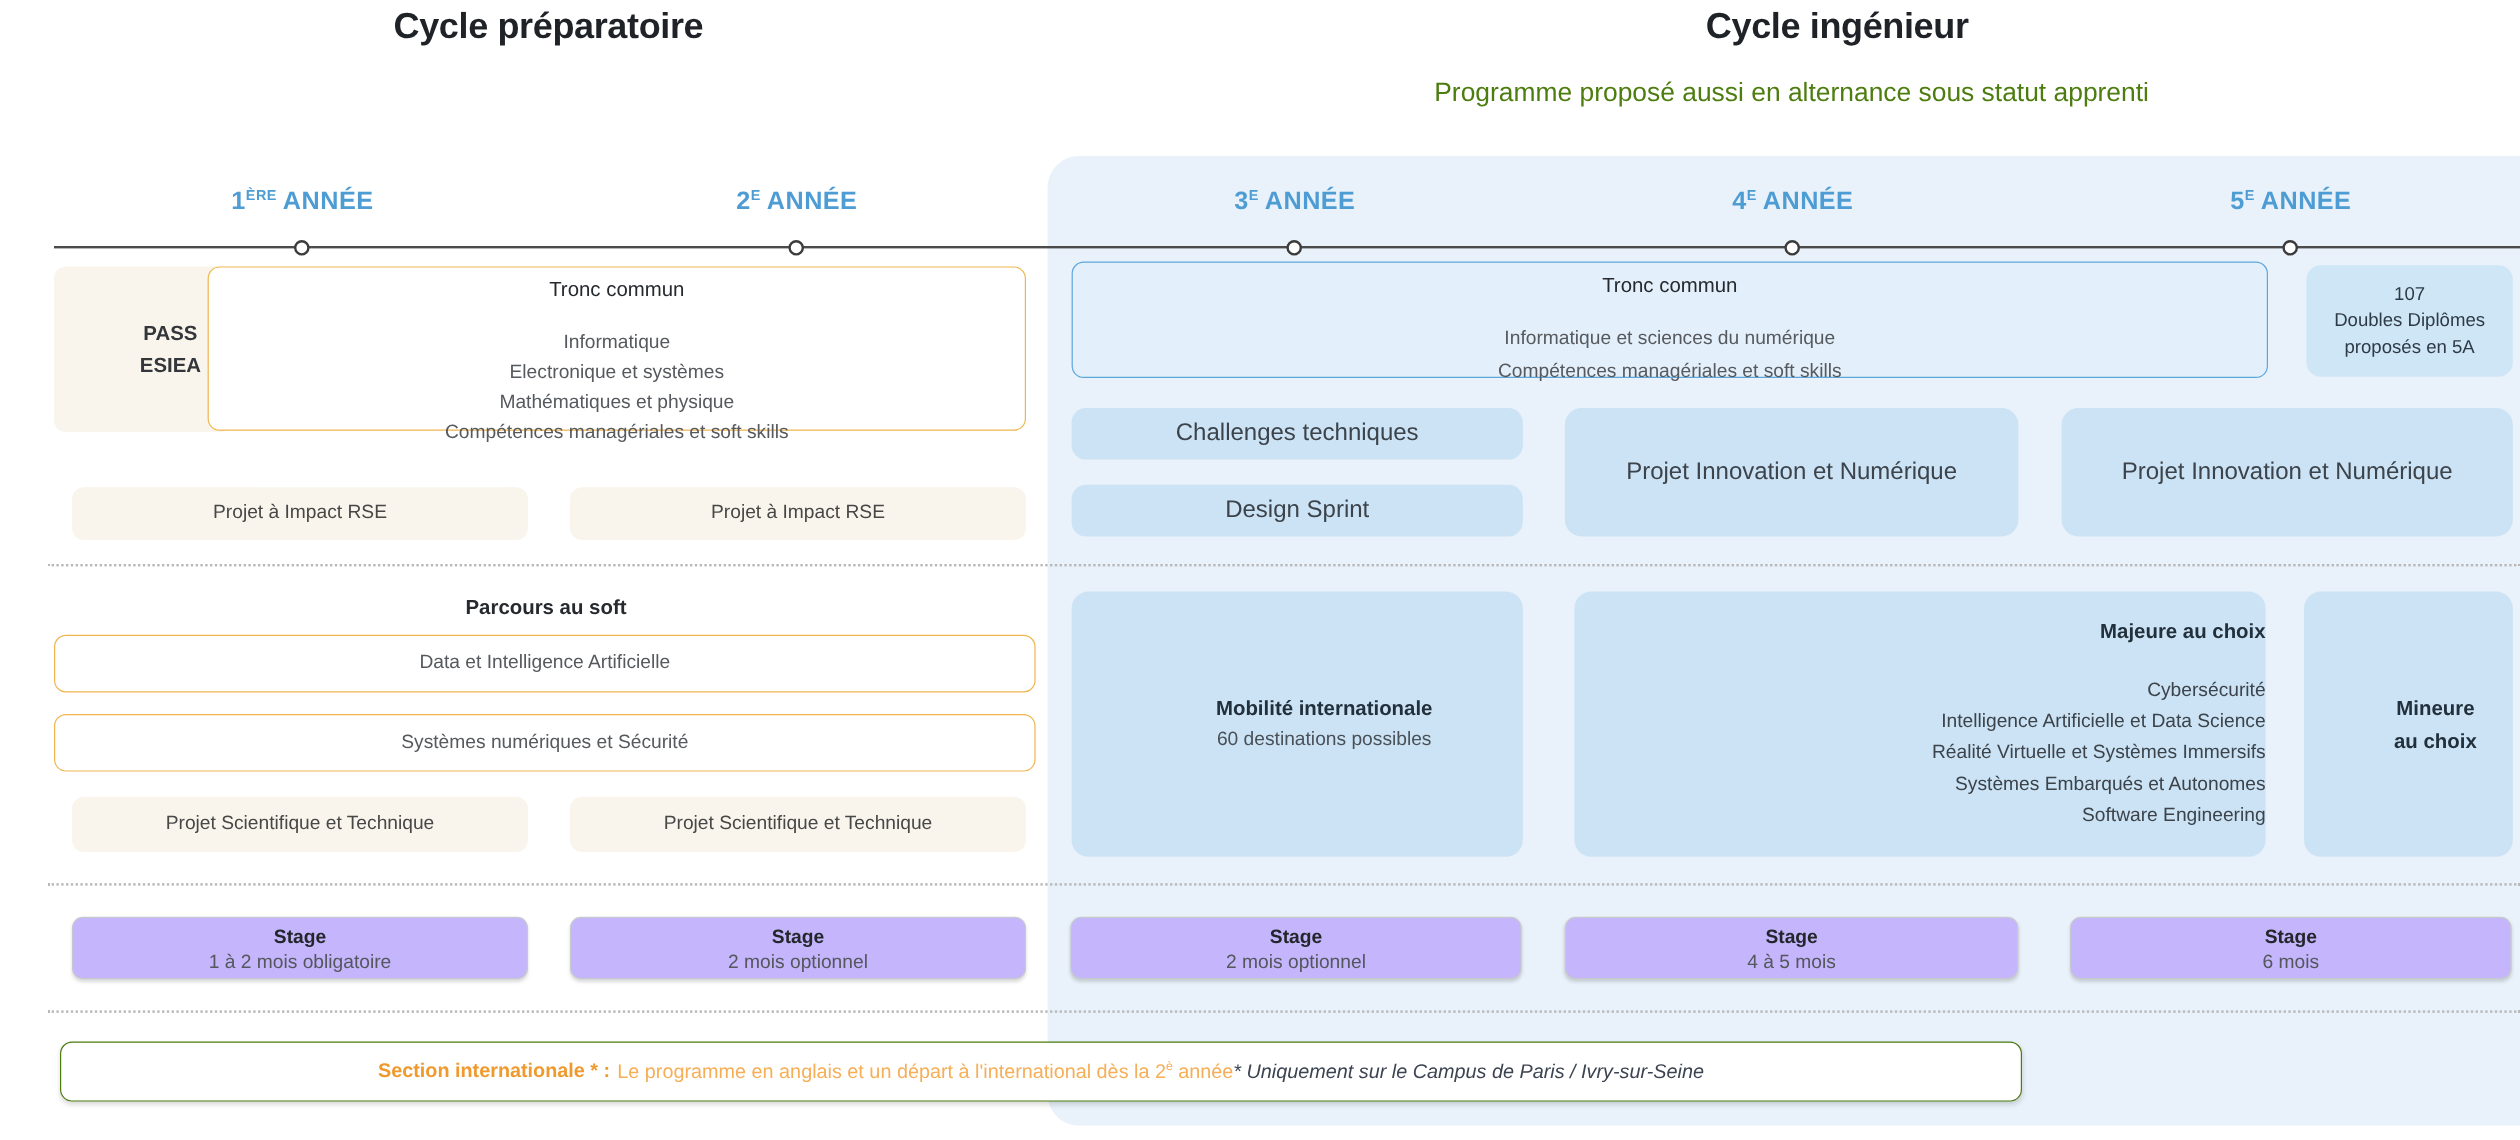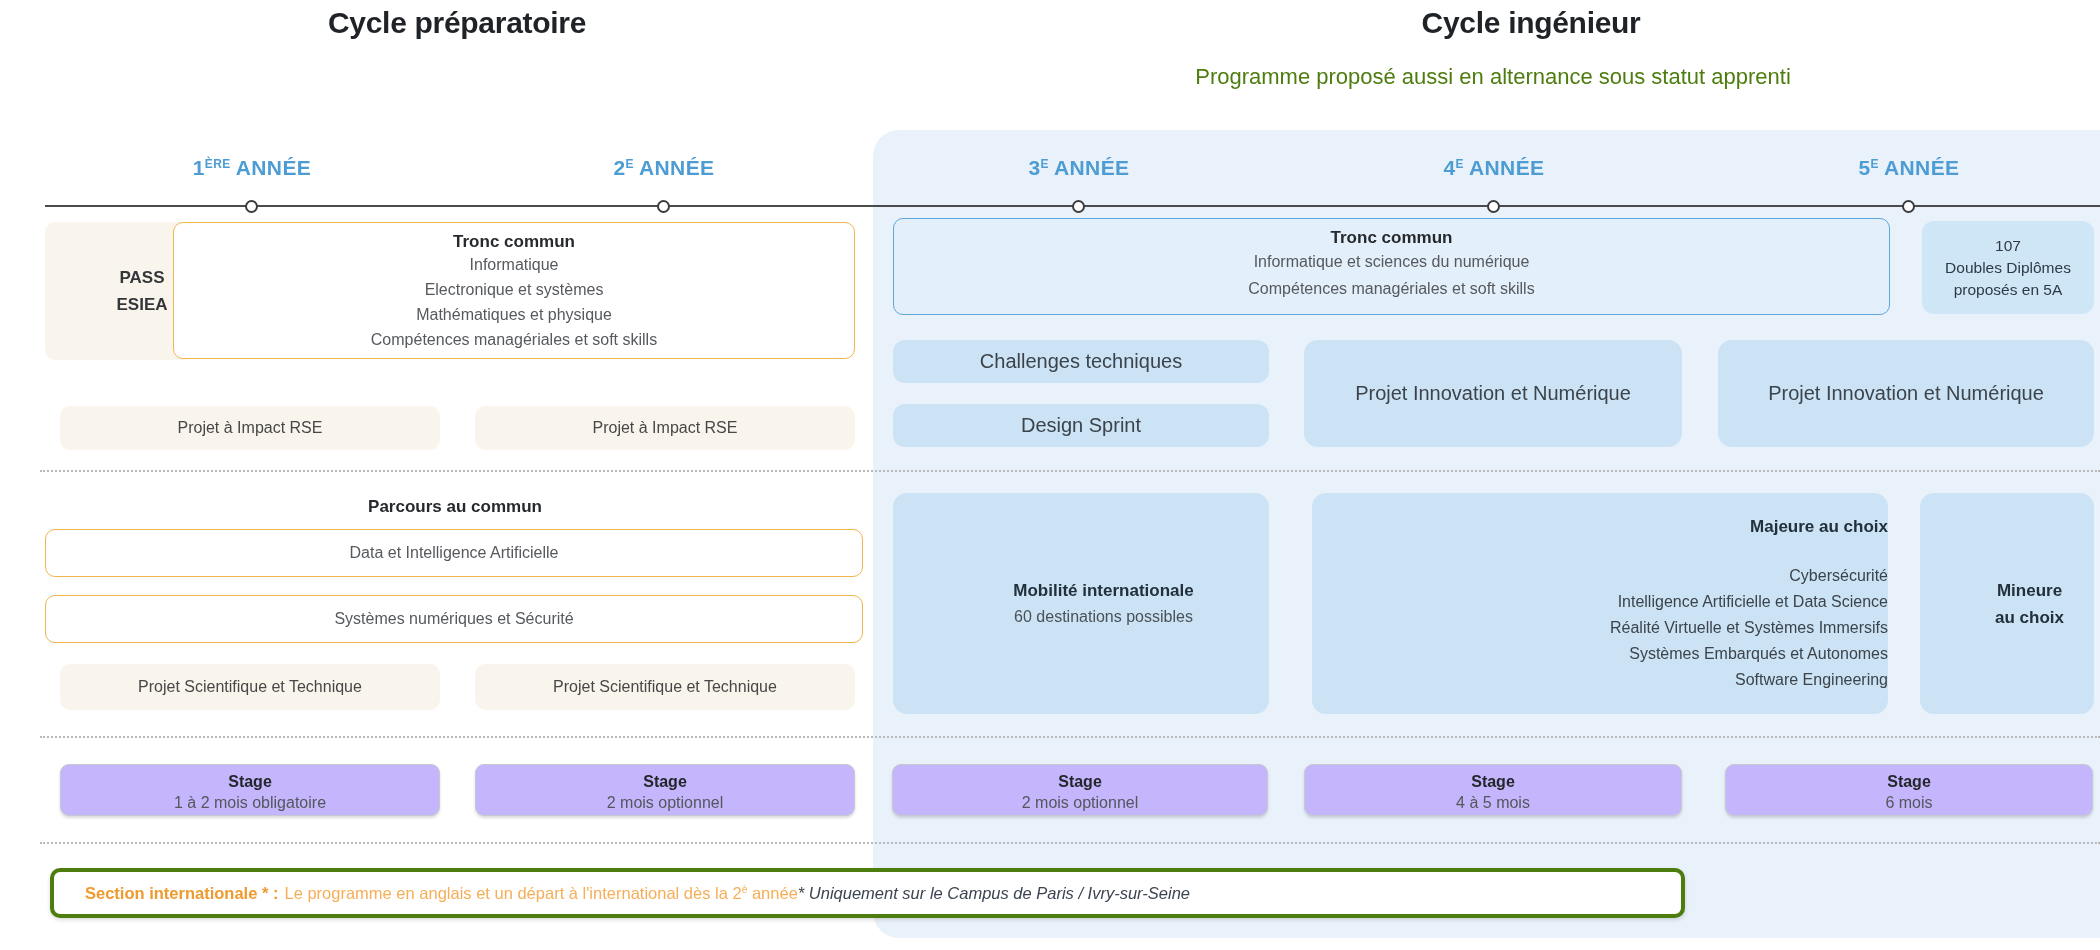--- a/index.html
+++ b/index.html
@@ -17,39 +17,39 @@
   .year-label .word{margin-left:5px;}
 
   .tl-line{border-top:2px solid #4b4b4b;height:0;}
   .tl-dot{width:9px;height:9px;background:#fff;border:2px solid #3c3c3c;border-radius:50%;}
 
   .beige-box{background:#faf5ec;border-radius:10px;display:flex;align-items:center;justify-content:center;color:#474747;font-size:16px;text-align:center;}
   .orange-box{background:#fff;border:1.5px solid #f0b54d;border-radius:10px;box-sizing:border-box;}
   .center-line{display:flex;align-items:center;justify-content:center;color:#56595d;font-size:16px;text-align:center;}
 
   .tronc{box-sizing:border-box;text-align:center;}
-  .tronc .t-title{font-weight:700;color:#26292d;font-size:17px;margin-bottom:0;}
+  .tronc .t-title{font-weight:400;color:#26292d;font-size:17px;margin-bottom:21px;}
   .tronc .t-item{color:#56595d;font-size:16px;line-height:25px;}
 
   .blue-tronc{background:#e3effa;border:1.5px solid #5ea7db;border-radius:10px;box-sizing:border-box;text-align:center;}
   .blue-tronc .t-item{line-height:27px;}
 
   .blue-box{background:#cbe3f4;border-radius:12px;display:flex;align-items:center;justify-content:center;color:#3c434b;font-size:20px;text-align:center;}
   .blue-big{background:#cbe3f4;border-radius:14px;box-sizing:border-box;text-align:center;color:#3c434b;}
   .bold-dark{font-weight:700;color:#22303c;}
 
   .box-107{background:#cfe6f6;border-radius:12px;display:flex;flex-direction:column;align-items:center;justify-content:center;font-weight:400;color:#2e3a46;font-size:15.5px;line-height:22px;text-align:center;}
 
   .dotted{border-top:2px dotted #b8b8b8;height:0;}
 
   .stage-box{background:#c4b5fd;border:1px solid #c6c9cd;border-radius:9px;box-shadow:0 2px 3px rgba(0,0,0,.15);box-sizing:border-box;text-align:center;padding-top:6px;}
   .stage-box .s-title{font-weight:700;font-size:16px;color:#23262a;line-height:21px;}
   .stage-box .s-detail{font-size:16px;color:#54575b;line-height:21px;}
 
-  .footer-box{background:#fff;border:4px solid #4d7c0f;border-radius:10px;box-shadow:0 2px 4px rgba(0,0,0,.14);box-sizing:border-box;display:flex;align-items:center;justify-content:flex-start;padding:0 31px;}
+  .footer-box{background:#fff;border:1px solid #4d7c0f;border-radius:10px;box-shadow:0 2px 4px rgba(0,0,0,.14);box-sizing:border-box;display:flex;align-items:center;justify-content:center;padding:0 16px;}
   .intl-label{font-weight:700;color:#ef9a2e;font-size:16.5px;}
   .intl-text{color:#f6ae57;font-size:16.5px;margin-left:6px;}
   .intl-text sup{font-size:0.62em;}
   .campus-note{font-style:italic;color:#3b4450;font-size:16.5px;}
 
   .majeure-pad{padding-top:24px;text-align:right;}
   .maj-title{font-weight:700;color:#22303c;font-size:17px;margin-bottom:26px;}
   .maj-item{font-size:16px;color:#3c434b;line-height:26px;}
 
   .v-center-col{display:flex;flex-direction:column;align-items:center;justify-content:center;padding-left:45px;}
@@ -99,21 +99,21 @@
     <div class="t-item">Electronique et systèmes</div>
     <div class="t-item">Mathématiques et physique</div>
     <div class="t-item">Compétences managériales et soft skills</div>
   </div>
 
   <div class="abs beige-box" style="left:60px;top:406px;width:380px;height:44px;">Projet à Impact RSE</div>
   <div class="abs beige-box" style="left:475px;top:406px;width:380px;height:44px;">Projet à Impact RSE</div>
 
   <div class="abs dotted" style="left:40px;right:0;top:470px;"></div>
 
-  <div class="abs" style="left:155px;top:497px;width:600px;text-align:center;font-weight:700;font-size:17px;color:#26292d;">Parcours au commun</div>
+  <div class="abs" style="left:155px;top:497px;width:600px;text-align:center;font-weight:700;font-size:17px;color:#26292d;">Parcours au soft</div>
   <div class="abs orange-box center-line" style="left:45px;top:529px;width:818px;height:48px;">Data et Intelligence Artificielle</div>
   <div class="abs orange-box center-line" style="left:45px;top:595px;width:818px;height:48px;">Systèmes numériques et Sécurité</div>
 
   <div class="abs beige-box" style="left:60px;top:664px;width:380px;height:46px;">Projet Scientifique et Technique</div>
   <div class="abs beige-box" style="left:475px;top:664px;width:380px;height:46px;">Projet Scientifique et Technique</div>
 
   <div class="abs blue-tronc tronc" style="left:893px;top:218px;width:997px;height:97px;padding-top:9px;">
     <div class="t-title">Tronc commun</div>
     <div class="t-item">Informatique et sciences du numérique</div>
     <div class="t-item">Compétences managériales et soft skills</div>

